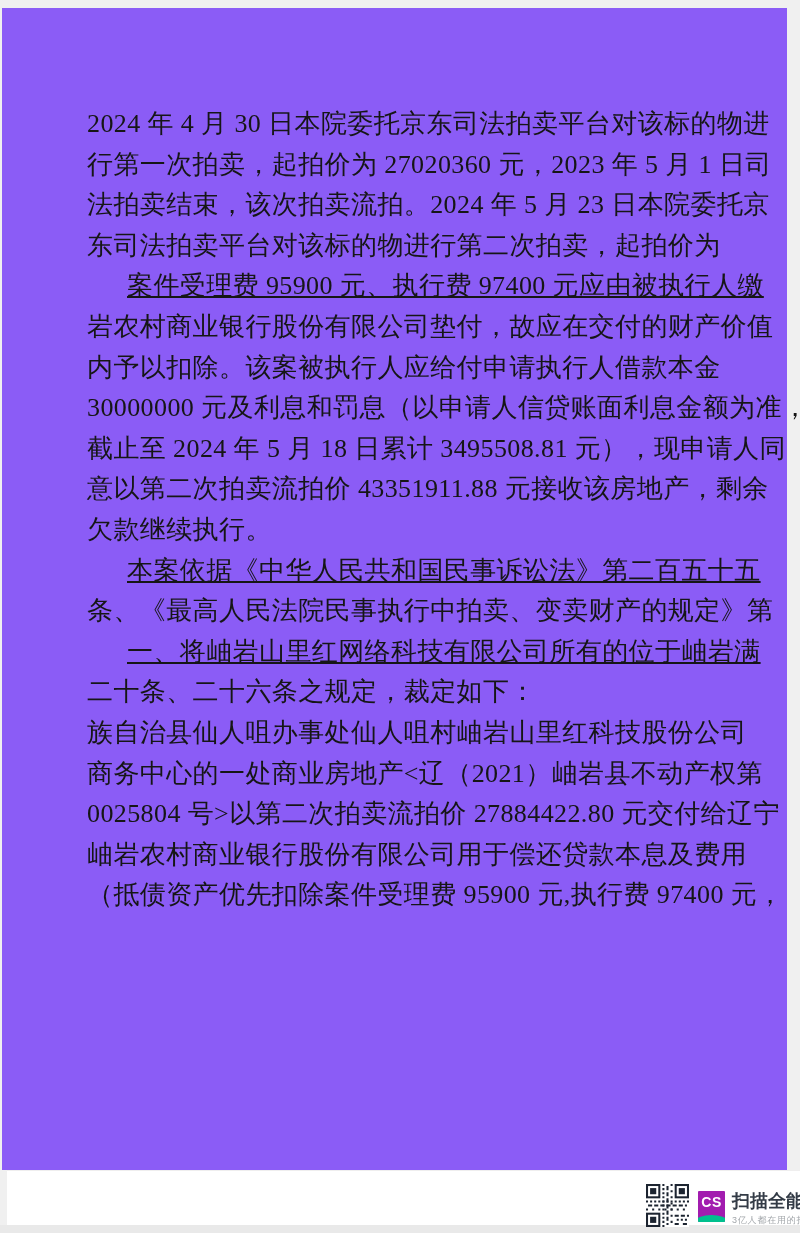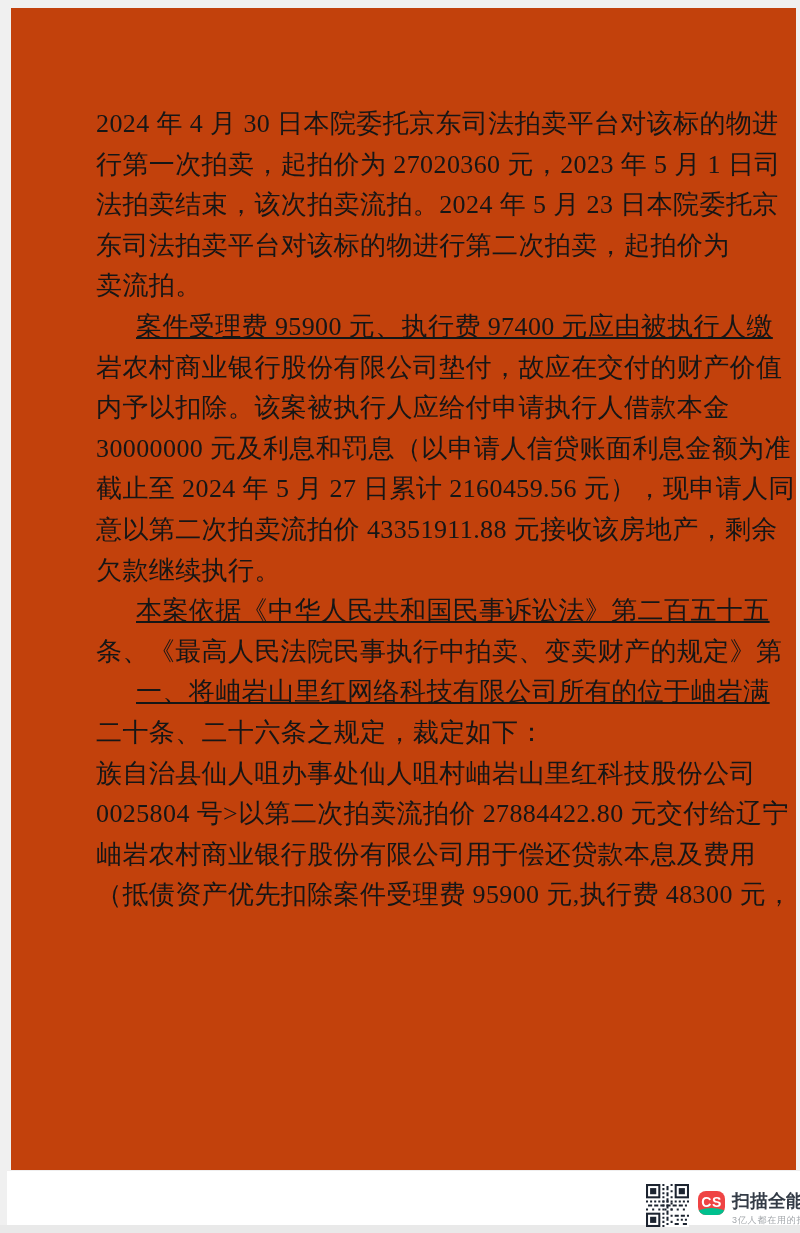--- a/index.html
+++ b/index.html
@@ -10,25 +10,25 @@
     width: 800px;
     height: 1233px;
     position: relative;
     background: #f0f0f0;
     overflow: hidden;
     font-family: "Liberation Serif", "DejaVu Serif", serif;
   }
   
   .page {
     position: absolute;
-    left: 11px;
+    left: 2px;
     top: 8px;
     width: 785px;
     height: 1162px;
-    background: #c2410c;
+    background: #8b5cf6;
   }
   
   .below-strip {
     position: absolute;
     left: 7px;
     top: 1170px;
     right: 0;
     height: 55px;
     background: #ffffff;
     border-top: 1px solid #efeeee;
@@ -75,23 +75,23 @@
   }
   .cs-row {
     display: flex;
     margin-top: 7px;
     margin-left: 9px;
     font-family: "Liberation Sans", "DejaVu Sans", sans-serif;
   }
   .cs-logo {
     position: relative;
     width: 27px;
-    height: 24px;
-    border-radius: 8px;
-    background: #ef4444;
+    height: 31px;
+    border-radius: 1px;
+    background: #a21caf;
     overflow: hidden;
     flex: 0 0 auto;
   }
   .cs-logo .cs-letters {
     position: absolute;
     top: 3px;
     left: 0;
     width: 100%;
     text-align: center;
     color: #ffffff;
@@ -127,36 +127,36 @@
 </style>
 </head>
 <body>
 
 <div class="page">
   <div class="text-block">
     <div class="ln">2024 年 4 月 30 日本院委托京东司法拍卖平台对该标的物进</div>
     <div class="ln">行第一次拍卖，起拍价为 27020360 元，2023 年 5 月 1 日司</div>
     <div class="ln">法拍卖结束，该次拍卖流拍。2024 年 5 月 23 日本院委托京</div>
     <div class="ln">东司法拍卖平台对该标的物进行第二次拍卖，起拍价为</div>
-    <div class="ln">卖流拍。</div>
     <div class="ln indent">案件受理费 95900 元、执行费 97400 元应由被执行人缴</div>
     <div class="ln">岩农村商业银行股份有限公司垫付，故应在交付的财产价值</div>
     <div class="ln">内予以扣除。该案被执行人应给付申请执行人借款本金</div>
     <div class="ln">30000000 元及利息和罚息（以申请人信贷账面利息金额为准，</div>
-    <div class="ln">截止至 2024 年 5 月 27 日累计 2160459.56 元），现申请人同</div>
+    <div class="ln">截止至 2024 年 5 月 18 日累计 3495508.81 元），现申请人同</div>
     <div class="ln">意以第二次拍卖流拍价 43351911.88 元接收该房地产，剩余</div>
     <div class="ln">欠款继续执行。</div>
     <div class="ln indent">本案依据《中华人民共和国民事诉讼法》第二百五十五</div>
     <div class="ln">条、《最高人民法院民事执行中拍卖、变卖财产的规定》第</div>
     <div class="ln indent">一、将岫岩山里红网络科技有限公司所有的位于岫岩满</div>
     <div class="ln">二十条、二十六条之规定，裁定如下：</div>
     <div class="ln">族自治县仙人咀办事处仙人咀村岫岩山里红科技股份公司</div>
+    <div class="ln">商务中心的一处商业房地产&lt;辽（2021）岫岩县不动产权第</div>
     <div class="ln">0025804 号&gt;以第二次拍卖流拍价 27884422.80 元交付给辽宁</div>
     <div class="ln">岫岩农村商业银行股份有限公司用于偿还贷款本息及费用</div>
-    <div class="ln">（抵债资产优先扣除案件受理费 95900 元,执行费 48300 元，</div>
+    <div class="ln">（抵债资产优先扣除案件受理费 95900 元,执行费 97400 元，</div>
   </div>
 </div>
 
 <div class="below-strip"></div>
 <div class="bottom-band"></div>
 
 <div class="watermark">
   <svg class="qr" viewBox="0 0 21 21" xmlns="http://www.w3.org/2000/svg">
     <rect x="0" y="0" width="21" height="21" fill="#ffffff"></rect>
     <g fill="#1c2430">

